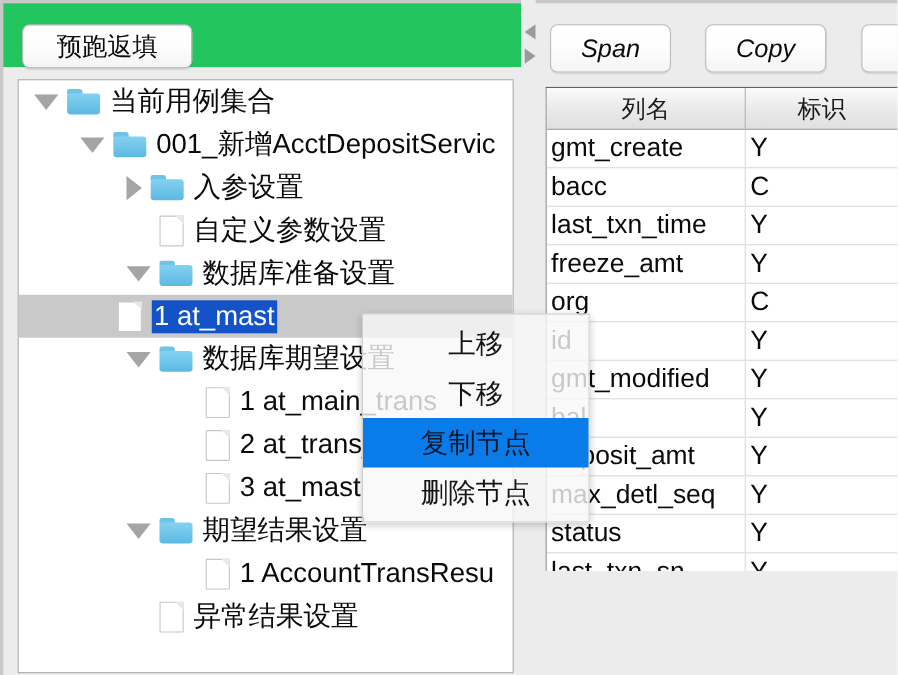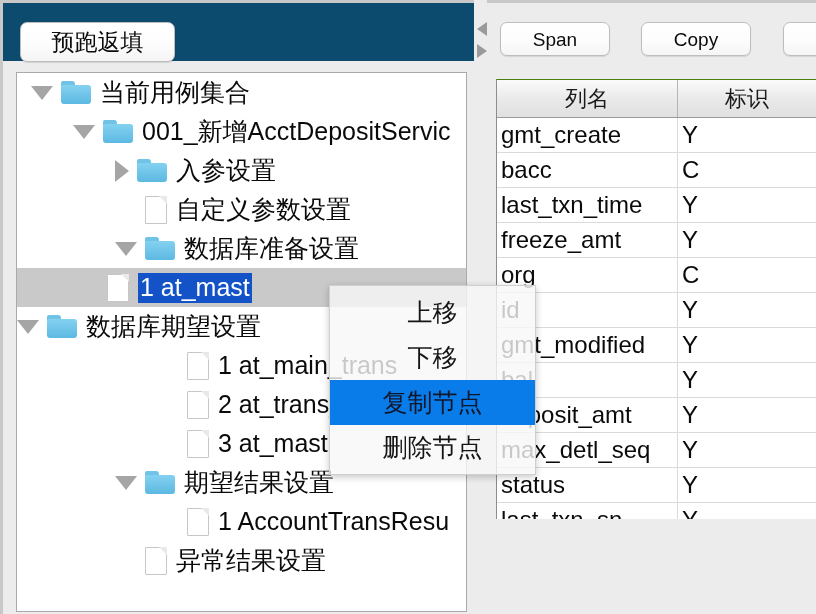--- a/index.html
+++ b/index.html
@@ -28,21 +28,21 @@
     background: #ececec;
     box-sizing: border-box;
     border-top: 3px solid #c8c8c8;
     border-left: 3px solid #c8c8c8;
   }
   #left-toolbar {
     position: absolute;
     left: 0; top: 0;
     right: 0;
     height: 58px;
-    background: #0c4a6e;
+    background: #22c55e;
   }
   .btn {
     background: linear-gradient(to bottom, #ffffff 0%, #fdfdfd 50%, #f5f5f5 100%);
     border: 1px solid #bdbdbd;
     border-radius: 7px;
     box-shadow: 0 1px 1px rgba(0,0,0,0.10);
     color: #0b0b0b;
     font-size: 21px;
     line-height: 1;
     display: flex;
@@ -197,22 +197,23 @@
   }
   #right-toolbar {
     position: absolute;
     left: 0; top: 0;
     width: 329px;
     height: 62px;
   }
   .rt-btn {
     position: absolute;
     top: 19px;
-    height: 34px;
-    font-size: 19px;
+    height: 44px;
+    font-size: 23px;
+    font-style: italic;
   }
   #btn-span { left: 13px;  width: 110px; }
   #btn-copy { left: 154px; width: 110px; }
   #btn-d    { left: 296px; width: 110px; }
 
   #table-container {
     position: absolute;
     left: 9px;
     top: 76px;
     width: 366px;
@@ -323,21 +324,21 @@
         <div class="tree-row" style="padding-left: 98px;">
           <div class="twisty down"></div>
           <div class="folder-icon"></div>
           <span class="tree-label">数据库准备设置</span>
         </div>
         <div class="tree-row selected-band" style="padding-left: 60px;">
           <div class="twisty none"></div>
           <div class="file-icon"></div>
           <span class="tree-label hl">1 at_mast</span>
         </div>
-        <div class="tree-row" style="">
+        <div class="tree-row" style="padding-left: 98px;">
           <div class="twisty down"></div>
           <div class="folder-icon"></div>
           <span class="tree-label">数据库期望设置</span>
         </div>
         <div class="tree-row" style="padding-left: 140px;">
           <div class="twisty none"></div>
           <div class="file-icon"></div>
           <span class="tree-label">1 at_main_trans</span>
         </div>
         <div class="tree-row" style="padding-left: 140px;">

